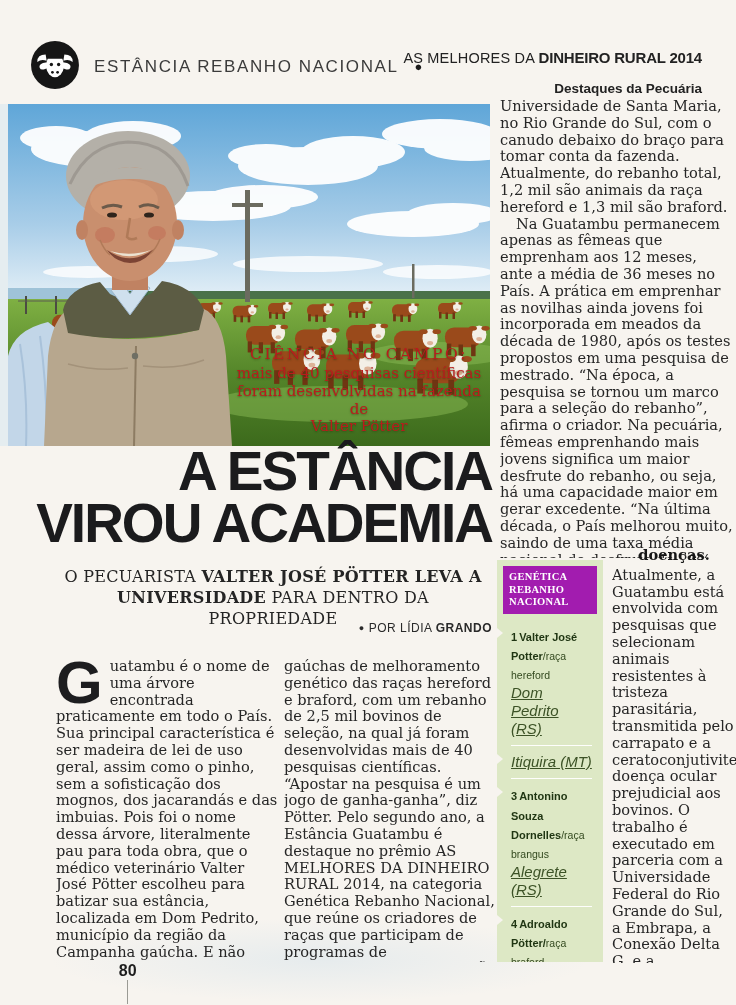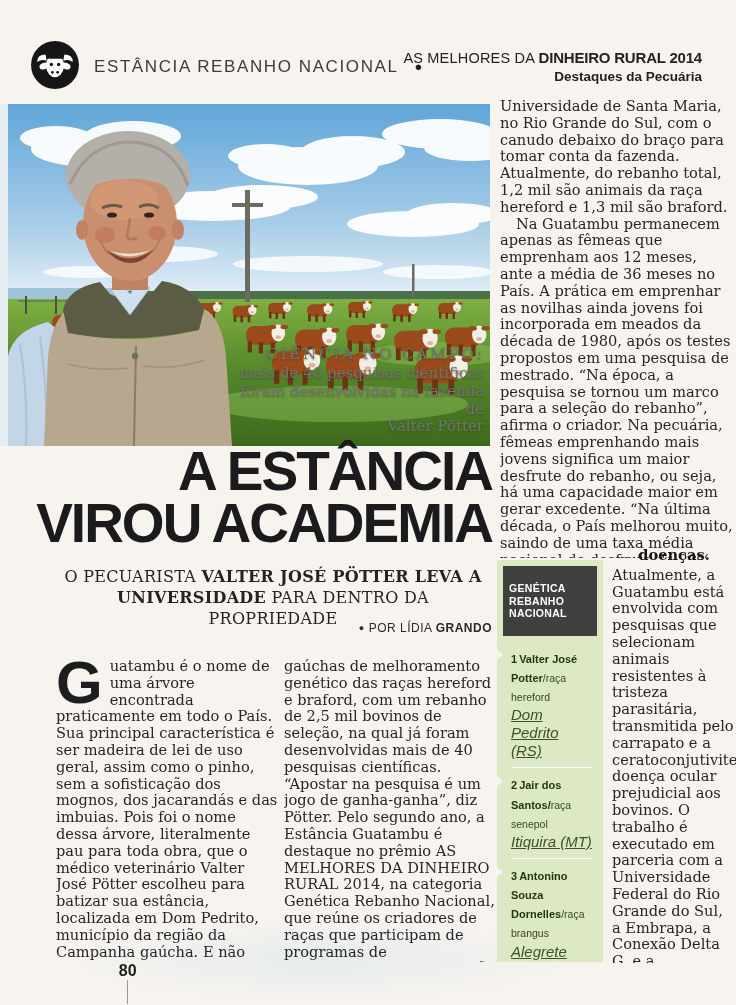--- a/index.html
+++ b/index.html
@@ -9,26 +9,26 @@
   .watermark{position:absolute;left:50px;top:918px;width:540px;height:84px;border-radius:50%;
     background:radial-gradient(closest-side,rgba(170,205,230,.22),rgba(170,205,230,0));}
 
   
   .hdr-logo{position:absolute;left:30px;top:40px;width:50px;height:50px;}
   .hdr-title{position:absolute;left:94px;top:57px;font-size:17px;letter-spacing:1.6px;color:#3b3b3b;white-space:nowrap;}
   .hdr-dot{display:inline-block;margin-left:16px;font-size:13px;color:#1c1c1c;vertical-align:1px;}
   .hdr-right{position:absolute;right:34px;top:49px;text-align:right;color:#222;}
   .hdr-right .l1{font-size:14.5px;letter-spacing:.2px;}
   .hdr-right .l1 b{font-weight:700;font-size:15px;letter-spacing:-.2px;}
-  .hdr-right .l2{font-size:13.5px;font-weight:700;margin-top:3px;}
+  .hdr-right .l2{font-size:13.5px;font-weight:700;margin-top:15px;}
 
   
   .photo{position:absolute;left:8px;top:104px;width:482px;height:342px;overflow:hidden;}
   .photo svg{display:block;}
-  .caption{position:absolute;right:6px;bottom:10px;width:250px;text-align:right;color:#737373;
+  .caption{position:absolute;right:6px;bottom:10px;width:250px;text-align:center;color:#b91c1c;
     text-shadow:0 1px 2px rgba(40,60,20,.55);}
   .caption .ct{font-family:"DejaVu Serif",serif;font-size:15.5px;letter-spacing:2.5px;margin-bottom:2px;}
   .caption .cl{font-family:"DejaVu Serif",serif;font-weight:400;font-size:15px;line-height:1.18;}
 
   
   .headline{position:absolute;right:244px;top:446px;text-align:right;color:#1b1b1d;
     font-weight:700;font-size:55px;line-height:.94;letter-spacing:-2px;white-space:nowrap;}
   .deck{position:absolute;left:54px;top:567px;width:438px;text-align:center;
     font-family:"DejaVu Serif",serif;font-size:16px;line-height:1.3;color:#242424;letter-spacing:.3px;}
   .deck b{font-weight:700;}
@@ -46,22 +46,22 @@
   .dropcap{float:left;font-family:"Liberation Sans",sans-serif;font-weight:700;font-size:60px;
     line-height:46px;margin:2px 7px 0 0;color:#1d1d1f;}
 
   
   .narrow{position:absolute;left:612px;top:547px;width:124px;height:416px;overflow:hidden;}
   .narrow .dword{font-family:"DejaVu Serif",serif;font-weight:700;font-size:14.6px;color:#151515;
     text-align:center;margin-bottom:3px;}
 
   
   .rankbox{position:absolute;left:497px;top:560px;width:106px;height:402px;background:#dde8c5;overflow:hidden;}
-  .rankhdr{margin:6px 6px 4px 6px;background:#404040;color:#fff;font-weight:700;font-size:10.5px;
-    line-height:1.2;letter-spacing:.3px;padding:16px 6px;}
+  .rankhdr{margin:6px 6px 4px 6px;background:#a21caf;color:#fff;font-weight:700;font-size:10.5px;
+    line-height:1.2;letter-spacing:.3px;padding:5px 6px;font-family:Liberation Serif, serif;}
   .rankul{list-style:none;margin:6px 0 0 0;padding:0 11px 0 14px;}
   .rankul li{position:relative;padding:6px 0 7px 0;border-top:1px solid rgba(255,255,255,.95);}
   .rankul li:first-child{border-top:none;}
   .rankul li::before{content:"";position:absolute;left:-14px;top:8px;
     border-top:5px solid transparent;border-bottom:5px solid transparent;border-left:6px solid #f7f4ef;}
   .ri-rank{font-weight:700;font-size:11px;color:#1f3512;margin-right:2px;}
   .ri-name{font-weight:700;font-size:11px;color:#1f3512;}
   .ri-breed{font-size:10.5px;color:#33491f;}
   .ri-loc{font-style:italic;font-size:15px;color:#3c5226;line-height:1.2;margin-top:1px;text-decoration:underline;}
   .ri-text{line-height:1.2;}
@@ -255,21 +255,20 @@
       <div>GENÉTICA</div>
       <div>REBANHO</div>
       <div>NACIONAL</div>
     </div>
     <ul class="rankul">
       <li>
         <div class="ri-text"><span class="ri-rank">1</span><span class="ri-name">Valter José Potter</span><span class="ri-breed">/raça hereford</span></div>
         <div class="ri-loc">Dom Pedrito (RS)</div>
       </li>
       <li>
-        <div class="ri-text"><span class="ri-rank">2</span><span class="ri-name">Jair dos Santos/</span><span class="ri-breed">raça senepol</span></div>
         <div class="ri-loc">Itiquira (MT)</div>
       </li>
       <li>
         <div class="ri-text"><span class="ri-rank">3</span><span class="ri-name">Antonino Souza Dornelles</span><span class="ri-breed">/raça brangus</span></div>
         <div class="ri-loc">Alegrete (RS)</div>
       </li>
       <li>
         <div class="ri-text"><span class="ri-rank">4</span><span class="ri-name">Adroaldo Pötter/</span><span class="ri-breed">raça braford</span></div>
         <div class="ri-loc">Santana do Livramento (RS)</div>
       </li>

